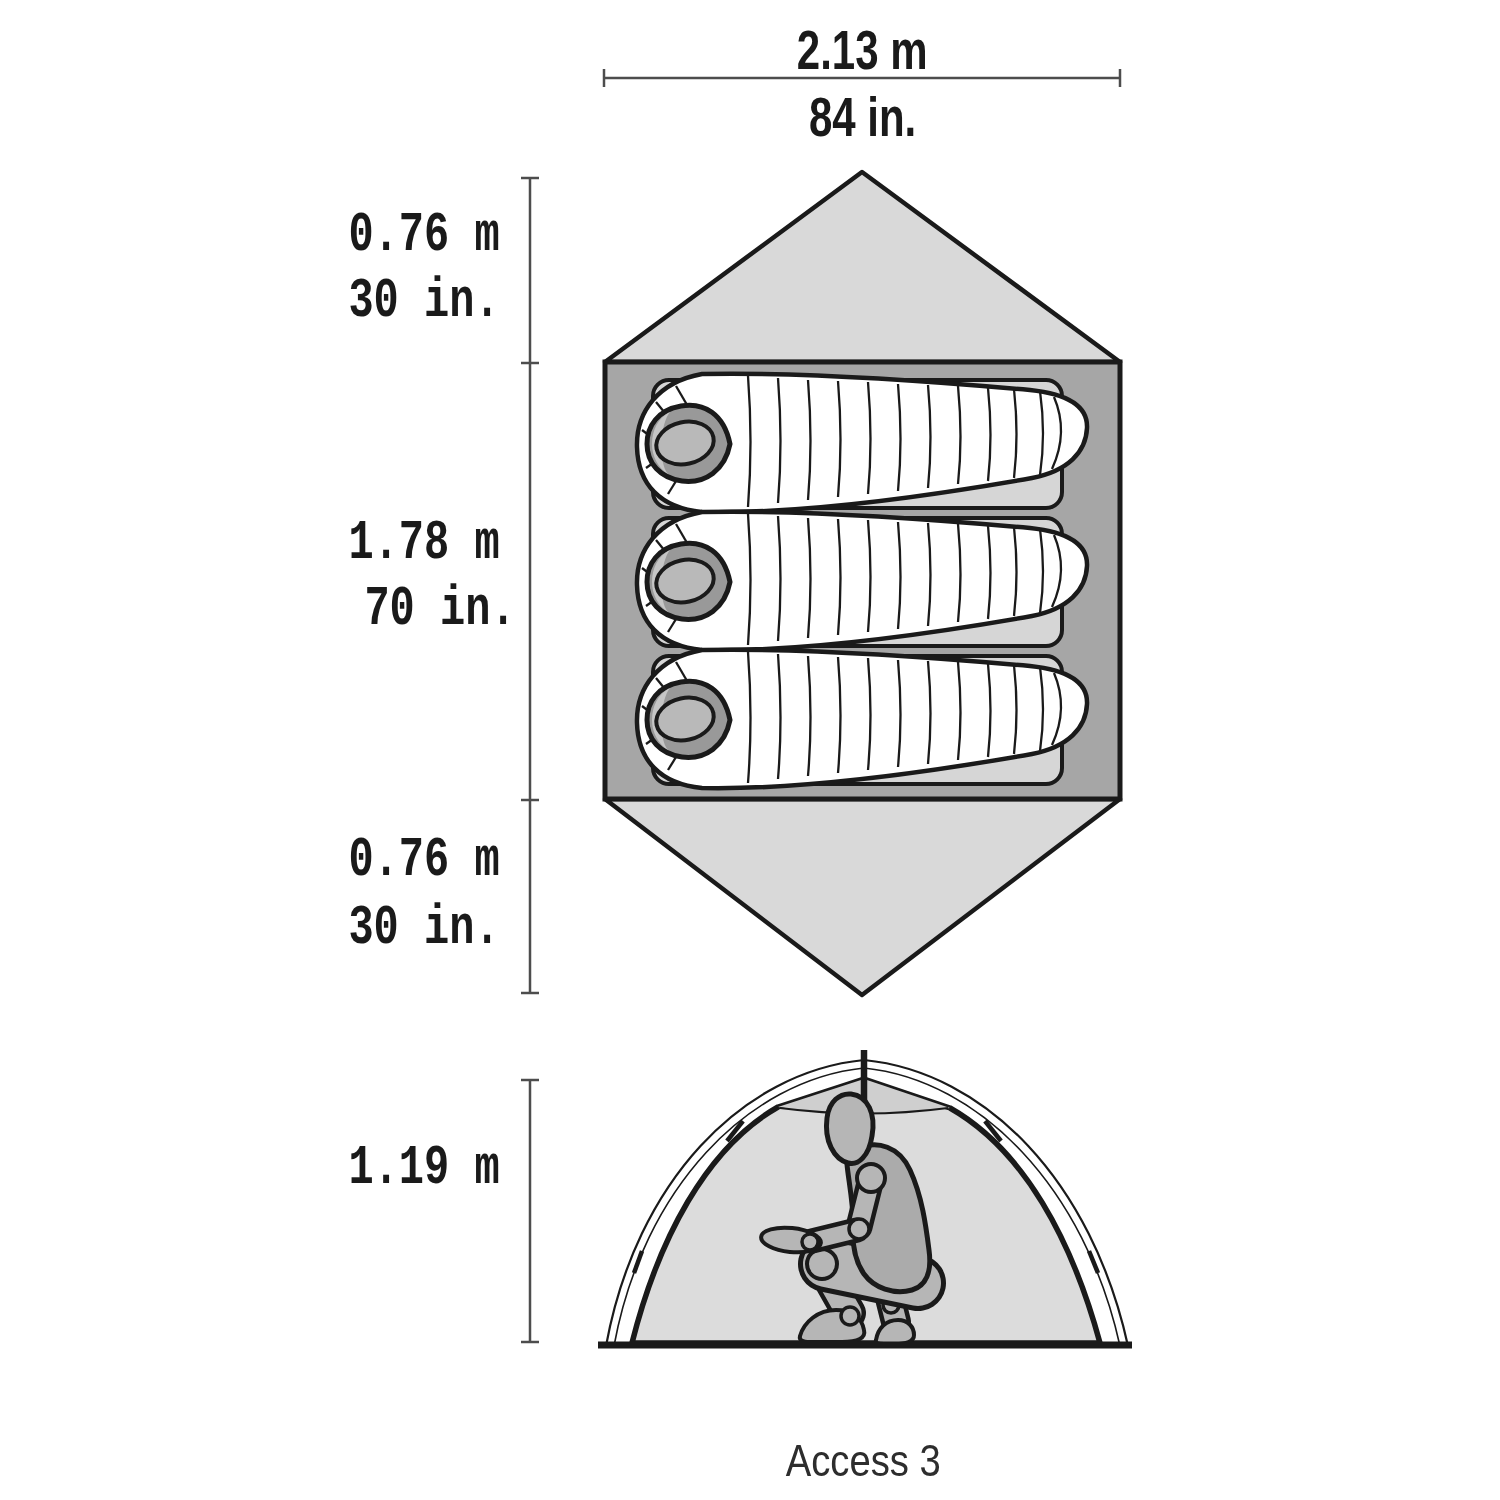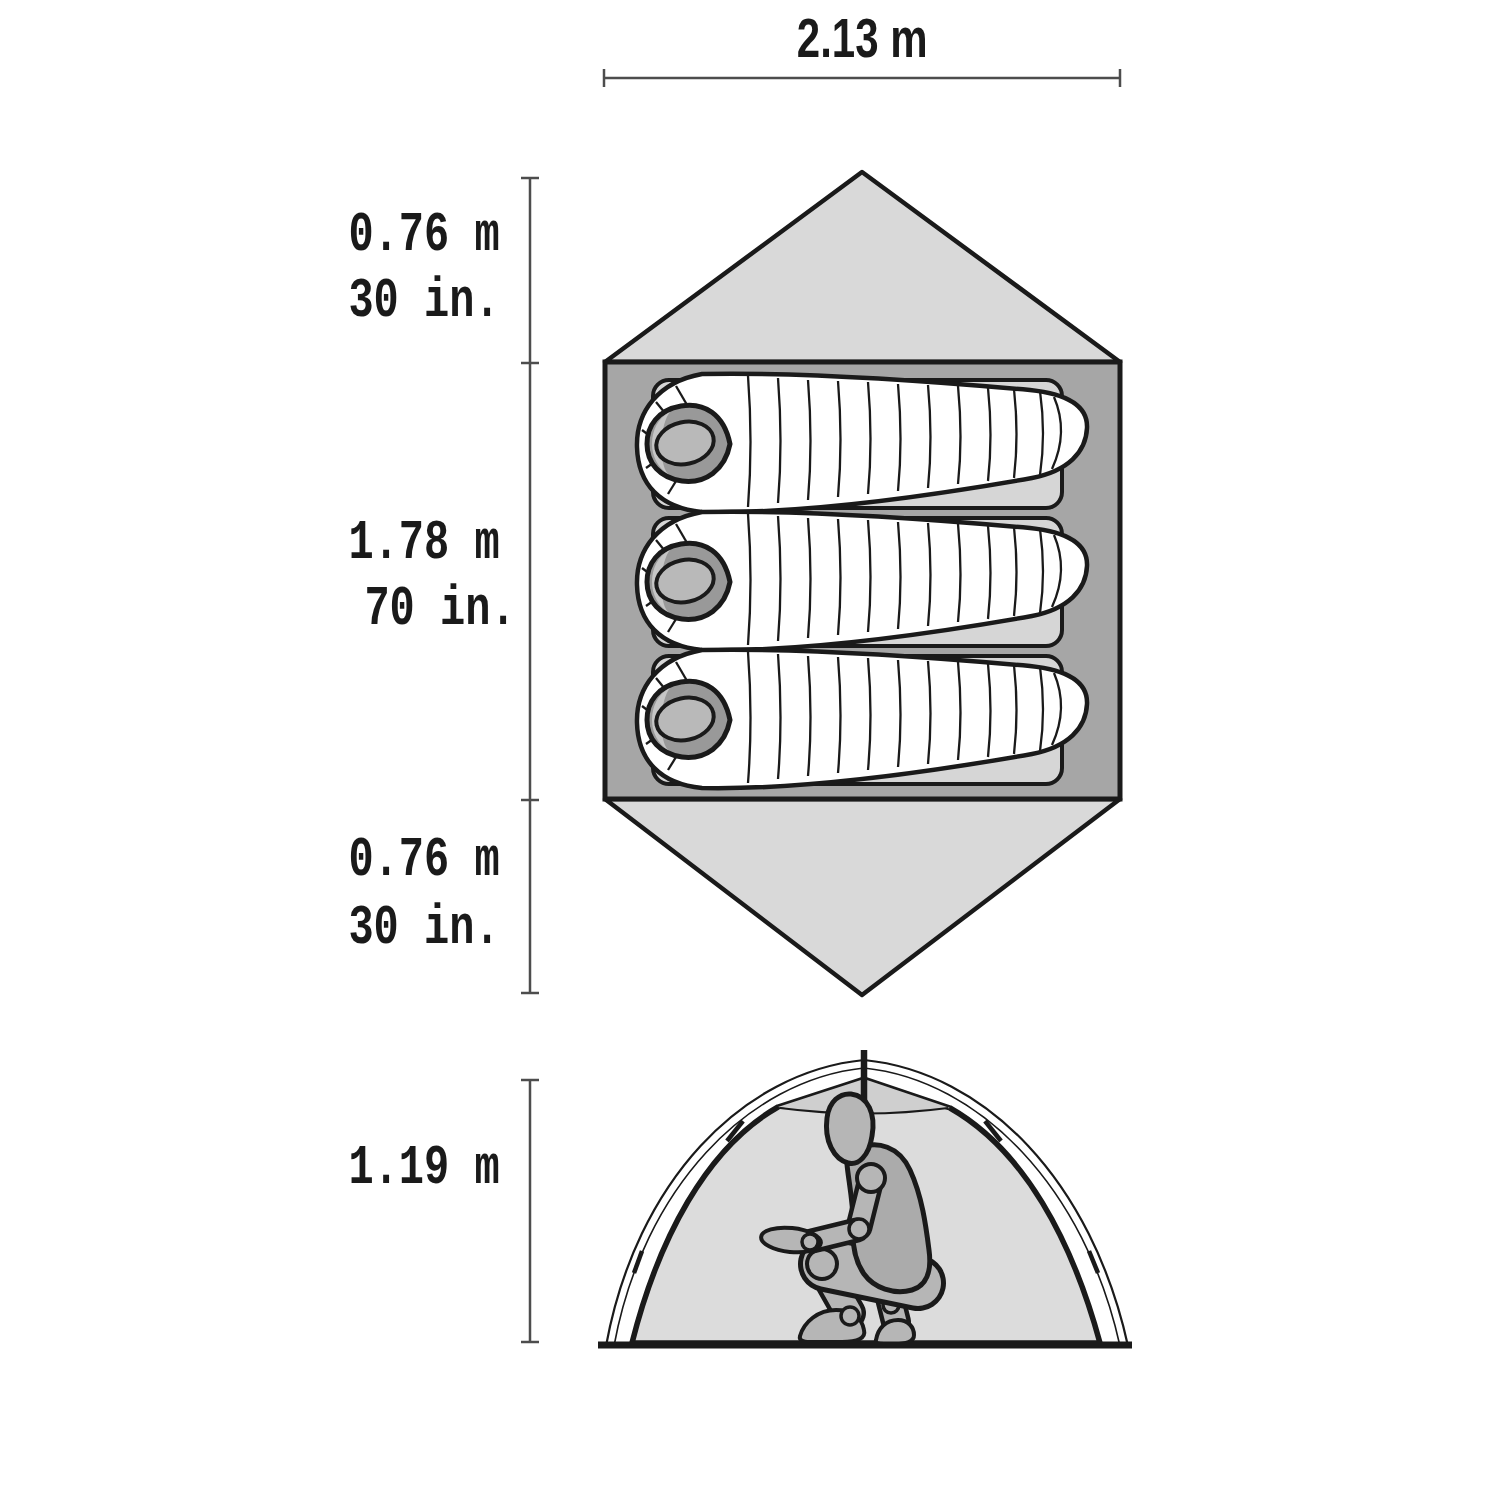--- a/index.html
+++ b/index.html
@@ -195,22 +195,25 @@
           <circle cx="859" cy="1229" r="10" style="fill:var(--figure);stroke:var(--ink);" stroke-width="3.5"></circle>
           <circle cx="810" cy="1242" r="8" style="fill:var(--figure);stroke:var(--ink);" stroke-width="3.5"></circle>
         </g>
         <circle cx="871" cy="1178" r="14" style="fill:var(--figure);stroke:var(--ink);" stroke-width="4"></circle>
       </g>
 
       <path d="M598,1345 H1132" style="stroke:var(--ink);" stroke-width="7"></path>
     </g>
   </svg>
 
-  <div class="dim-label center-align" style="left:605px;top:5px;width:515px;">
+  <div class="dim-label center-align" style="left:605px;top:17px;width:515px;">
     <span class="squeeze">2.13 m</span>
+  </div>
+  <div class="dim-label center-align" style="left:605px;top:84px;width:515px;">
+    <span class="squeeze">84 in.</span>
   </div>
 
   <div class="dim-label right-align" style="left:200px;top:202px;width:300px;">
     <span class="squeeze">0.76 m</span>
   </div>
   <div class="dim-label right-align" style="left:200px;top:268px;width:300px;">
     <span class="squeeze">30 in.</span>
   </div>
 
   <div class="dim-label right-align" style="left:200px;top:510px;width:300px;text-align:right;">
@@ -224,14 +227,17 @@
     <span class="squeeze">0.76 m</span>
   </div>
   <div class="dim-label right-align" style="left:200px;top:895px;width:300px;">
     <span class="squeeze">30 in.</span>
   </div>
 
   <div class="dim-label right-align" style="left:200px;top:1135px;width:300px;">
     <span class="squeeze">1.19 m</span>
   </div>
 
+  <div class="caption">
+    <span class="squeeze">Access 3</span>
+  </div>
 
 </div>
 
 </body></html>

